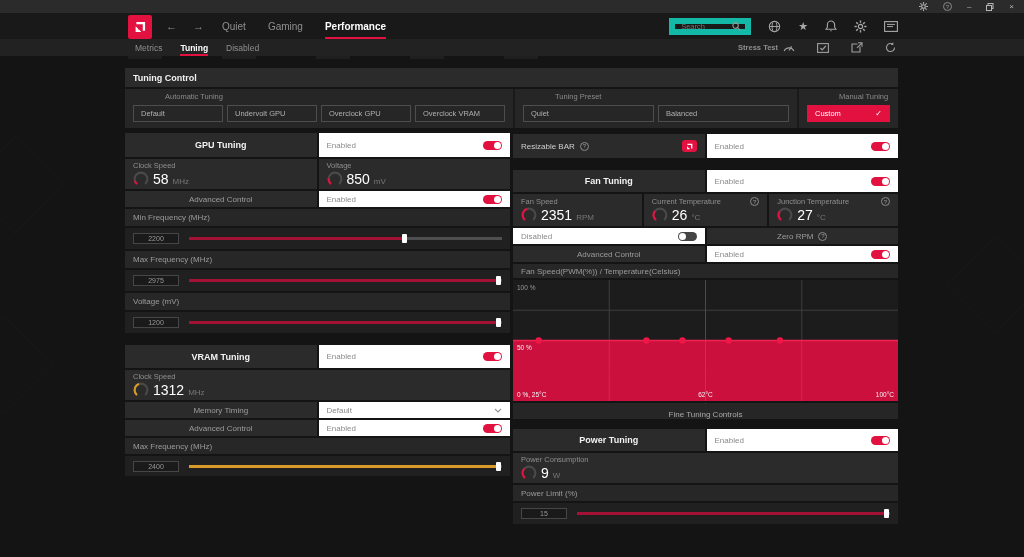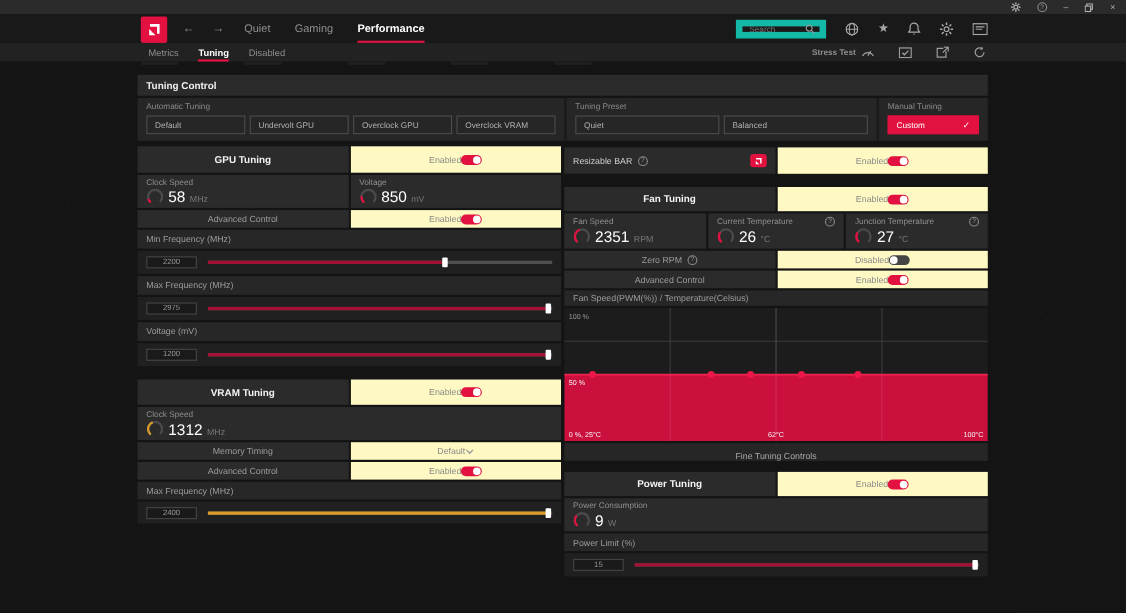--- a/index.html
+++ b/index.html
@@ -32,21 +32,21 @@
   .sub-right{margin-left:auto;display:flex;align-items:center;gap:22px;color:#9f9f9f;font-weight:bold;}
   .stress{display:flex;align-items:center;gap:5px;font-size:7.5px;color:#8f8f8f;}
   
   .cliprow{position:absolute;left:128px;top:56px;width:770px;height:5px;display:flex;gap:60px;overflow:hidden;}
   .cliprow i{display:block;width:34px;height:3px;background:rgba(255,255,255,0.05);}
   
   .panel{position:absolute;}
   .row{display:flex;gap:2px;margin-bottom:2px;}
   .cell{display:flex;align-items:center;padding:0 8px;justify-content:center;}
   .cl{flex:1;background:#2b2b2b;}
-  .cr{flex:1;background:#fef9c3;}
+  .cr{flex:1;background:#ffffff;justify-content:space-between;}
   .sec-title{font-size:9px;font-weight:bold;color:#f2f2f2;}
   .lbl{font-size:8px;color:#9c9c9c;}
   .state-lbl{font-size:8px;color:#8a8a8a;}
   .toggle{width:19px;height:9px;border-radius:5px;background:#e2113f;position:relative;display:inline-block;flex:none;}
   .toggle .knob{position:absolute;right:1px;top:1px;width:7px;height:7px;border-radius:50%;background:#fff;}
   .toggle.off{background:#454545;}
   .toggle.off .knob{left:1px;right:auto;}
   
   .stat{background:#2b2b2b;display:flex;flex-direction:column;justify-content:center;padding:2px 8px;}
   .stat-label-row{display:flex;align-items:center;font-size:7.5px;color:#8f8f8f;}
@@ -65,21 +65,21 @@
   .track{position:absolute;left:0;right:0;top:3px;height:3px;background:#4f4f4f;}
   .fill{position:absolute;left:0;top:3px;height:3px;background:#a31234;}
   .fill.gold{background:#d89a2a;}
   .handle{position:absolute;top:0;width:5px;height:9px;background:#fff;border-radius:1px;}
   
   .badge{width:15px;height:12px;background:#e2113f;border-radius:3px;display:flex;align-items:center;justify-content:center;flex:none;}
   
   .tc-head{height:19px;background:#2b2b2b;display:flex;align-items:center;padding:0 8px;margin-bottom:2px;}
   .tc-body{height:39px;background:#262626;display:flex;}
   .tc-group{padding:3px 8px 0 8px;display:flex;flex-direction:column;}
-  .tc-grouplabel{font-size:7.5px;color:#8a8a8a;margin-bottom:4px;}
+  .tc-grouplabel{font-size:7.5px;color:#8a8a8a;margin-bottom:4px;margin-left:32px;}
   .tc-btnrow{display:flex;gap:4px;}
   .tc-btn{border:1px solid #4d4d4d;color:#b0b0b0;background:transparent;font-size:7.5px;height:17px;display:flex;align-items:center;padding:0 7px;}
   .tc-div{width:2px;background:#1a1a1a;}
   .tc-btn.custom{background:#e2113f;border-color:#e2113f;color:#fff;justify-content:space-between;}
   .check::after{content:"\2713";font-size:8px;color:#fff;margin-left:14px;}
   
   .chart-wrap{position:relative;height:121px;background:#1c1c1c;margin-bottom:2px;}
   .chart-wrap svg{position:absolute;left:0;top:0;}
   .fine-row{height:16px;background:#262626;display:flex;align-items:center;justify-content:center;gap:6px;color:#a8a8a8;font-size:8px;margin-bottom:2px;flex-direction:column;}
   .icsvg{display:block;}
@@ -460,29 +460,29 @@
           <svg class="gauge" viewBox="0 0 20 20">
               <circle class="gtrack" cx="10" cy="10" r="8" pathLength="100"></circle>
               <circle class="gval" style="--v:20" cx="10" cy="10" r="8" pathLength="100"></circle>
             </svg>
           <span class="stat-value">27</span>
           <span class="stat-unit">°C</span>
         </div>
       </div>
     </div>
     <div class="row" style="height:16px;">
+      <div class="cell cr">
+        <span class="state-lbl">Disabled</span>
+        <span class="toggle off">
+            <span class="knob"></span>
+          </span>
+      </div>
       <div class="cell cl" style="gap:5px;">
         <span class="lbl">Zero RPM</span>
         <span class="qicon"></span>
-      </div>
-      <div class="cell cr">
-        <span class="state-lbl">Disabled</span>
-        <span class="toggle off">
-            <span class="knob"></span>
-          </span>
       </div>
     </div>
     <div class="row" style="height:16px;">
       <div class="cell cl">
           <span class="lbl">Advanced Control</span>
         </div>
       <div class="cell cr">
         <span class="state-lbl">Enabled</span>
         <span class="toggle">
             <span class="knob"></span>

